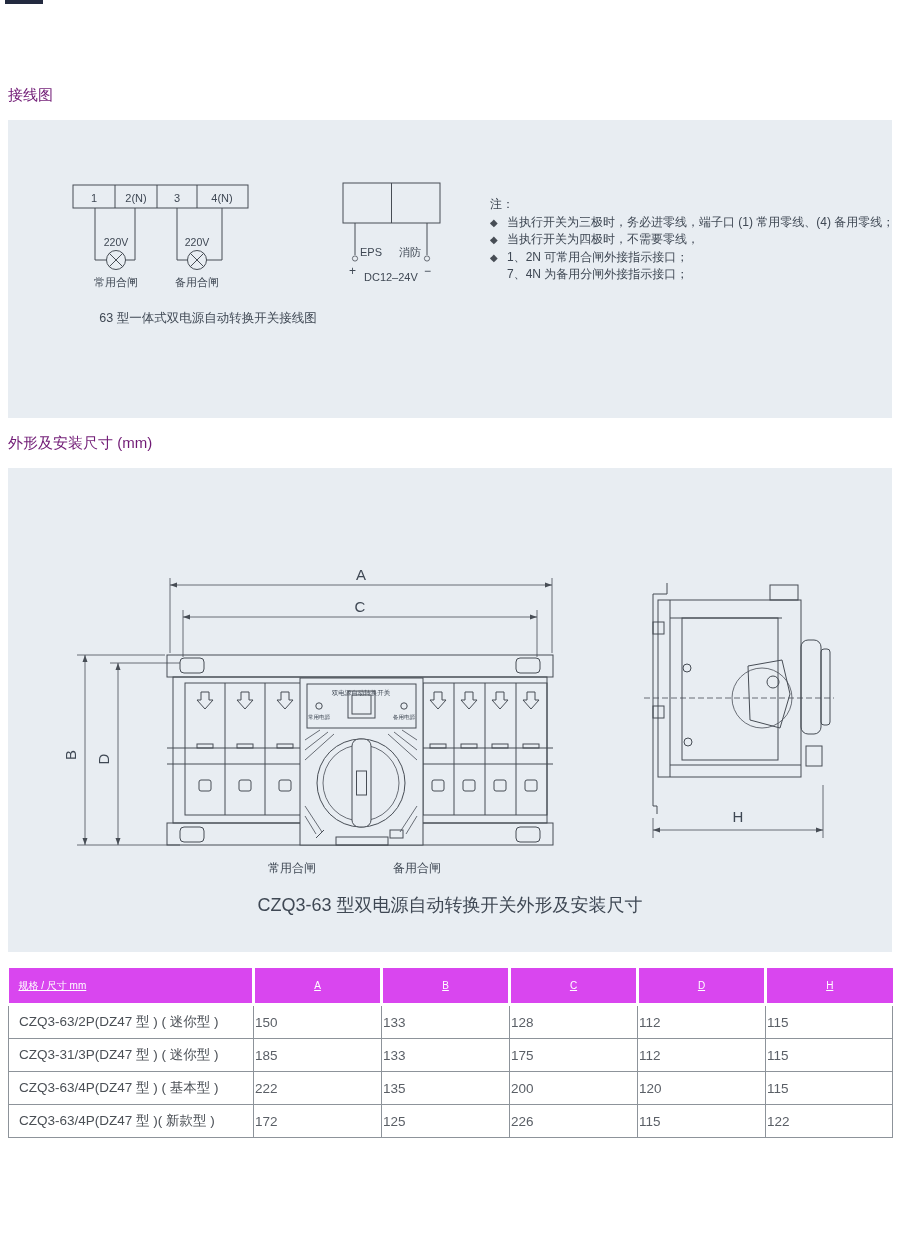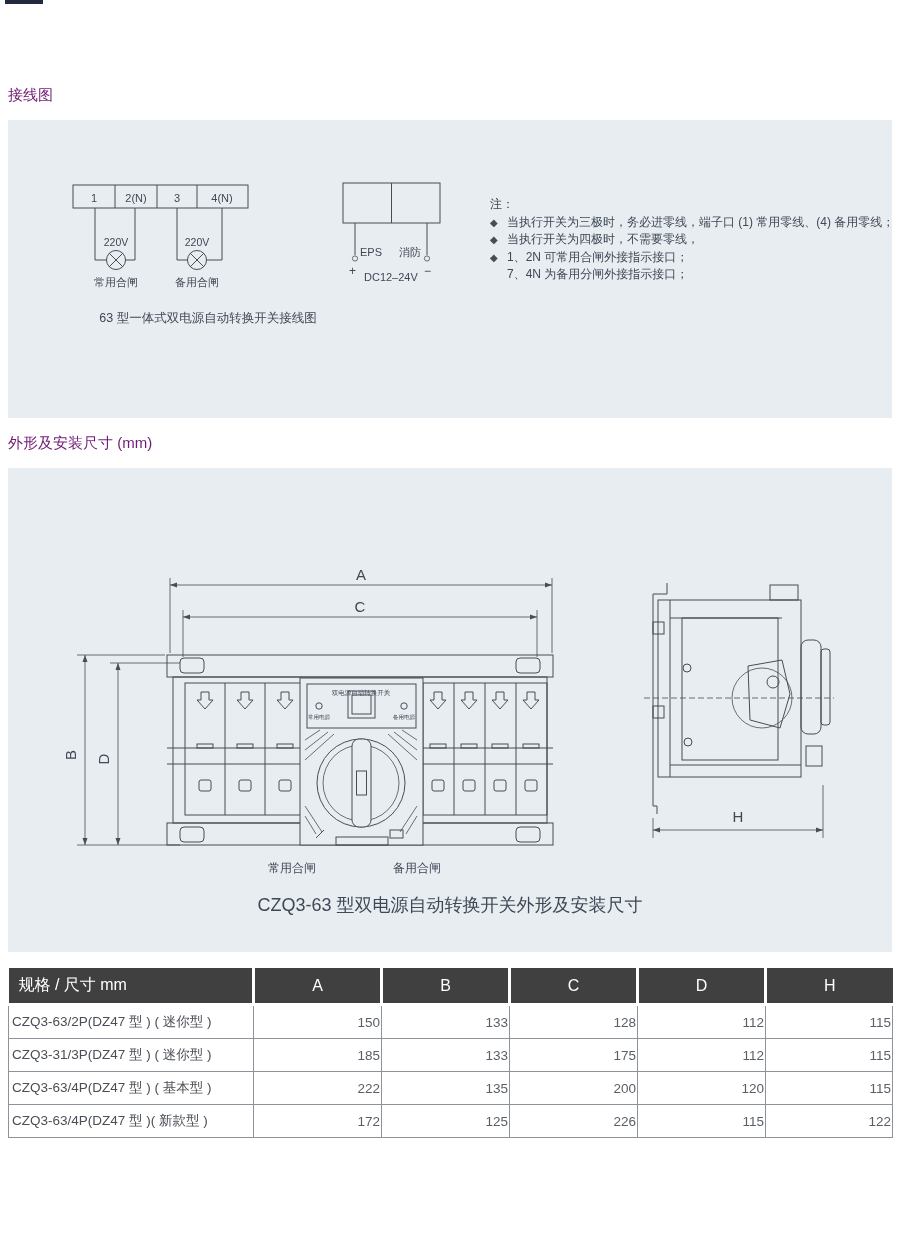--- a/index.html
+++ b/index.html
@@ -23,30 +23,31 @@
   svg .panelfill{fill:#e8edf2;}
   svg text{font-family:"Liberation Sans","DejaVu Sans",sans-serif;fill:#3f4854;stroke:none;}
   .diagram-caption{font-size:12.5px;color:#3f4854;text-align:center;}
   .notes{font-size:12px;line-height:17.5px;color:#3f4854;white-space:nowrap;}
   .notes .note-line{display:flex;}
   .notes .bullet{width:17px;flex:0 0 17px;font-size:10px;color:#474d55;}
   .caption-dims{position:absolute;left:0;top:425px;width:100%;text-align:center;font-size:18px;color:#3f4854;}
   
   .spec-table{position:absolute;left:8px;top:968px;width:884px;border-collapse:collapse;table-layout:fixed;}
   .spec-table th{
-    background:#404040;color:#ffffff;font-weight:normal;font-size:16px;height:33px;
+    background:#d946ef;color:#ffffff;font-weight:normal;font-size:10px;height:33px;
     border-bottom:3px solid #ffffff;
+    text-decoration:underline;
   }
   .spec-table th + th{border-left:3px solid #ffffff;}
   .spec-table th.model-h{text-align:left;padding-left:10px;}
   .spec-table td{
-    background:#ffffff;height:30px;font-size:13.5px;color:#5a5f66;text-align:right;
+    background:#ffffff;height:30px;font-size:13.5px;color:#5a5f66;text-align:left;
     border:1px solid #8d939a;
   }
-  .spec-table td.model{text-align:left;padding-left:3px;color:#4a4f55;}
+  .spec-table td.model{text-align:left;padding-left:10px;color:#4a4f55;}
 </style>
 </head>
 <body>
 
 <div class="page">
 
   <div class="corner-mark"></div>
 
 
   <div class="sec-heading heading-wiring">接线图</div>

